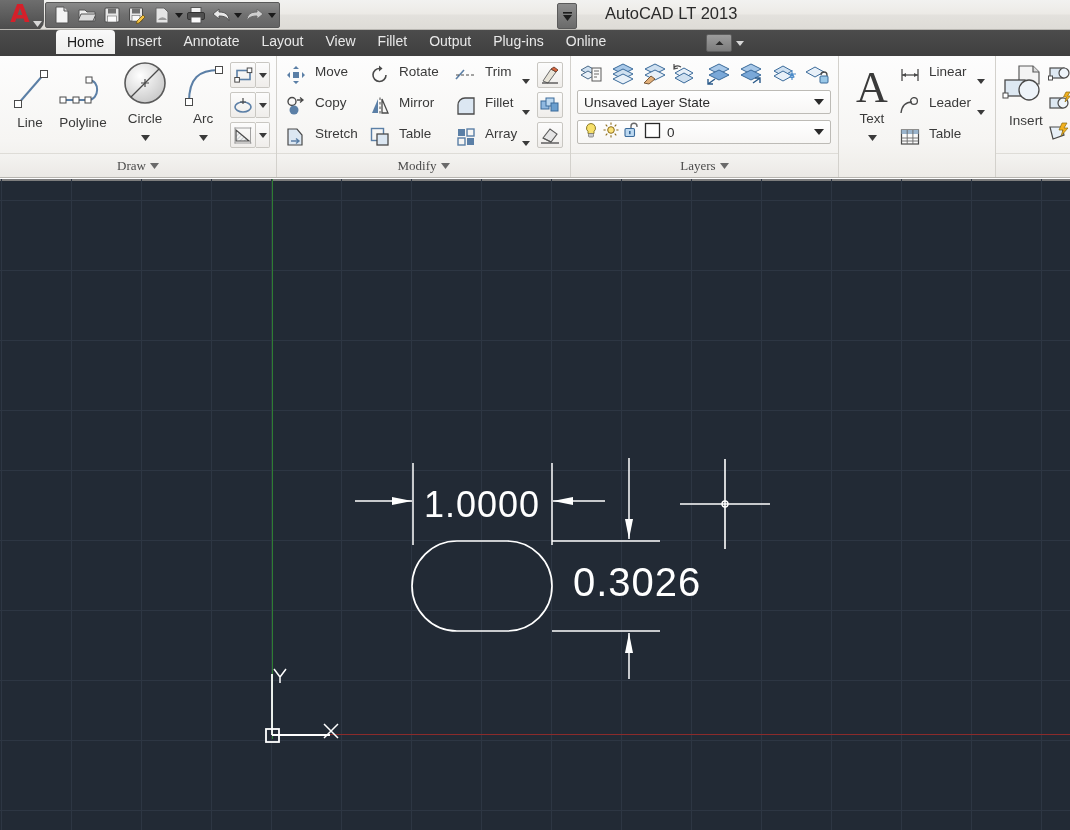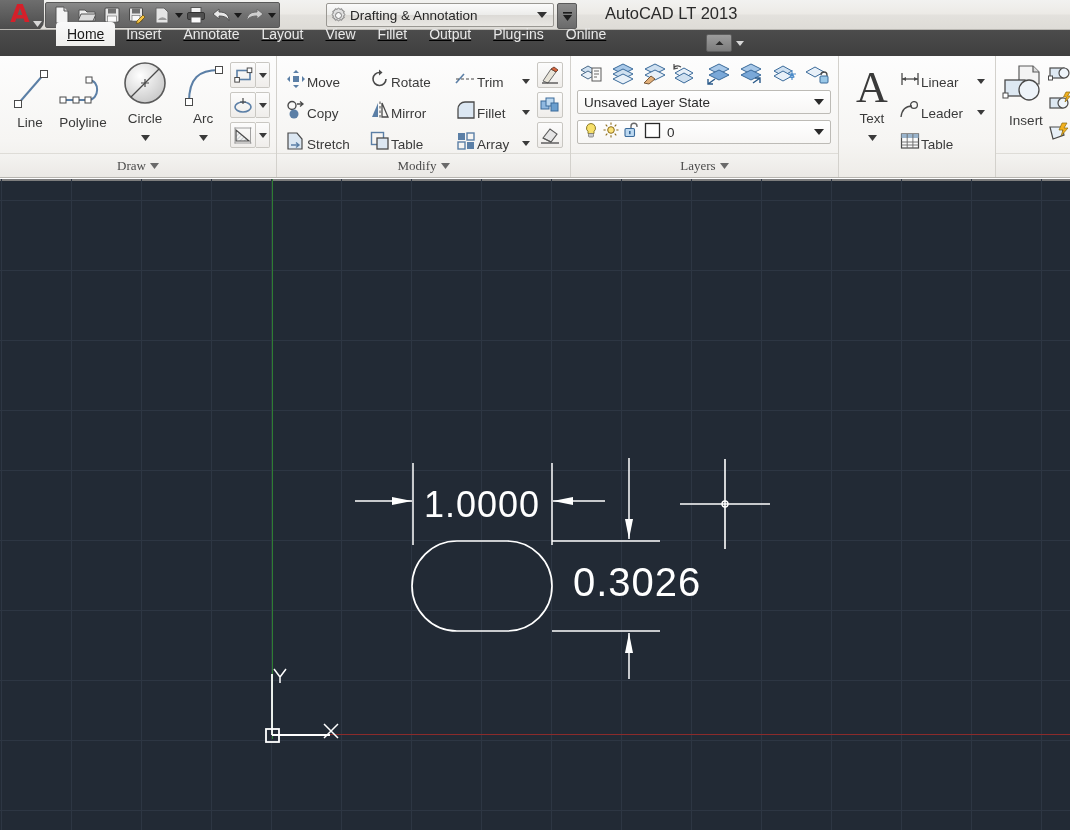--- a/index.html
+++ b/index.html
@@ -42,21 +42,21 @@
           display:flex;align-items:center;justify-content:center;}
 
   .tbtitle{position:absolute;left:605px;top:4px;font-size:16.5px;color:#2a2a2a;
            white-space:nowrap;font-family:"Liberation Sans",sans-serif;}
   .tbpath{position:absolute;left:766px;top:5px;font-size:15px;color:#2a2a2a;
           white-space:nowrap;font-family:"Liberation Sans",sans-serif;}
 
   
   .tabbar{position:absolute;left:0;top:30px;width:1070px;height:26px;
           background:linear-gradient(to bottom,#4c4c4c 0%,#3f3f3f 100%);}
-  .tabs{position:absolute;left:56px;top:0;display:flex;height:16px;align-items:flex-end;text-decoration:underline;}
+  .tabs{position:absolute;left:56px;top:0;display:flex;height:16px;align-items:flex-start;}
   .tab{height:23px;line-height:23px;padding:0 11px;font-size:14px;color:#e9e9e9;
        font-family:"Liberation Sans",sans-serif;white-space:nowrap;}
   .tab.active{background:linear-gradient(to bottom,#fafafa,#eeeeec);color:#1a1a1a;
               border-top-left-radius:4px;border-top-right-radius:4px;height:24px;line-height:24px;}
   .tabtools{position:absolute;left:706px;top:4px;width:46px;height:18px;
             display:flex;align-items:center;}
   .tabtools .ttbox{width:24px;height:16px;
             background:linear-gradient(to bottom,#9d9d9d,#7b7b7b);
             border:1px solid #5e5e5e;border-radius:2px;
             display:flex;align-items:center;justify-content:center;}
@@ -74,21 +74,21 @@
           background:linear-gradient(to bottom,#f4f3f1,#ebe9e5);}
   .ptitle span{font-size:13px;color:#4b4b4b;font-family:Liberation Serif, serif;}
 
   .bigbtn{position:absolute;display:flex;flex-direction:column;align-items:center;
           width:56px;}
   .bigbtn .bicon{height:48px;display:flex;align-items:flex-end;justify-content:center;}
   .bigbtn .blabel{font-size:13.5px;color:#3a3a3a;margin-top:3px;
                   font-family:"Liberation Sans",sans-serif;white-space:nowrap;}
   .bigbtn .bcaret{margin-top:1px;}
 
-  .rowbtn{position:absolute;display:flex;align-items:flex-end;gap:0;height:26px;}
+  .rowbtn{position:absolute;display:flex;align-items:flex-start;gap:8px;height:26px;}
   .rowbtn .ricon{width:22px;height:22px;display:flex;align-items:center;justify-content:center;}
   .rowbtn .rlabel{font-size:13.5px;color:#3a3a3a;white-space:nowrap;
                   font-family:"Liberation Sans",sans-serif;}
 
   .smallbtn{position:absolute;width:26px;height:26px;
             background:linear-gradient(to bottom,#fcfcfc,#efedea);
             border:1px solid #c9c7c2;border-radius:2px;
             display:flex;align-items:center;justify-content:center;box-sizing:border-box;}
   .plainbtn{position:absolute;width:28px;height:27px;
             display:flex;align-items:center;justify-content:center;}
@@ -194,34 +194,20 @@
           <path d="M13 3 L19 8 L13 13 L13 10 C7 10 4 12 3 15 C3 8 7 6 13 6 Z" fill="#cfcfcf" stroke="#6a6a6a" stroke-width="1" stroke-linejoin="round"></path>
         </svg>
       </div>
       <div class="qsep">
         <svg width="8" height="5" viewBox="0 0 8 5">
             <path d="M0 0 L8 0 L4 5 Z" fill="#1a1a1a"></path>
           </svg>
       </div>
     </div>
 
-    <div class="wsbox">
-      <div class="gear">
-        <svg width="17" height="17" viewBox="0 0 17 17">
-          <path d="M8.5 1.2 l1.5 1.1 1.8-0.5 0.6 1.8 1.8 0.6 -0.5 1.8 1.1 1.5 -1.1 1.5 0.5 1.8 -1.8 0.6 -0.6 1.8 -1.8-0.5 -1.5 1.1 -1.5-1.1 -1.8 0.5 -0.6-1.8 -1.8-0.6 0.5-1.8 -1.1-1.5 1.1-1.5 -0.5-1.8 1.8-0.6 0.6-1.8 1.8 0.5 z" fill="#e0e0e0" stroke="#707070" stroke-width="0.9"></path>
-          <circle cx="8.5" cy="8.5" r="3" fill="#f7f7f7" stroke="#707070" stroke-width="0.9"></circle>
-        </svg>
-      </div>
-      <div class="wslabel">Drafting &amp; Annotation</div>
-      <div class="wscaret">
-        <svg width="10" height="6" viewBox="0 0 10 6">
-            <path d="M0 0 L10 0 L5 6 Z" fill="#333"></path>
-          </svg>
-      </div>
-    </div>
 
     <div class="wsmore">
       <svg width="11" height="11" viewBox="0 0 11 11">
         <rect x="1" y="1" width="9" height="1.6" fill="#1c1c1c"></rect>
         <path d="M1 4 L10 4 L5.5 10 Z" fill="#1c1c1c"></path>
       </svg>
     </div>
 
     <div class="tbtitle">AutoCAD LT 2013</div>
   </div>

